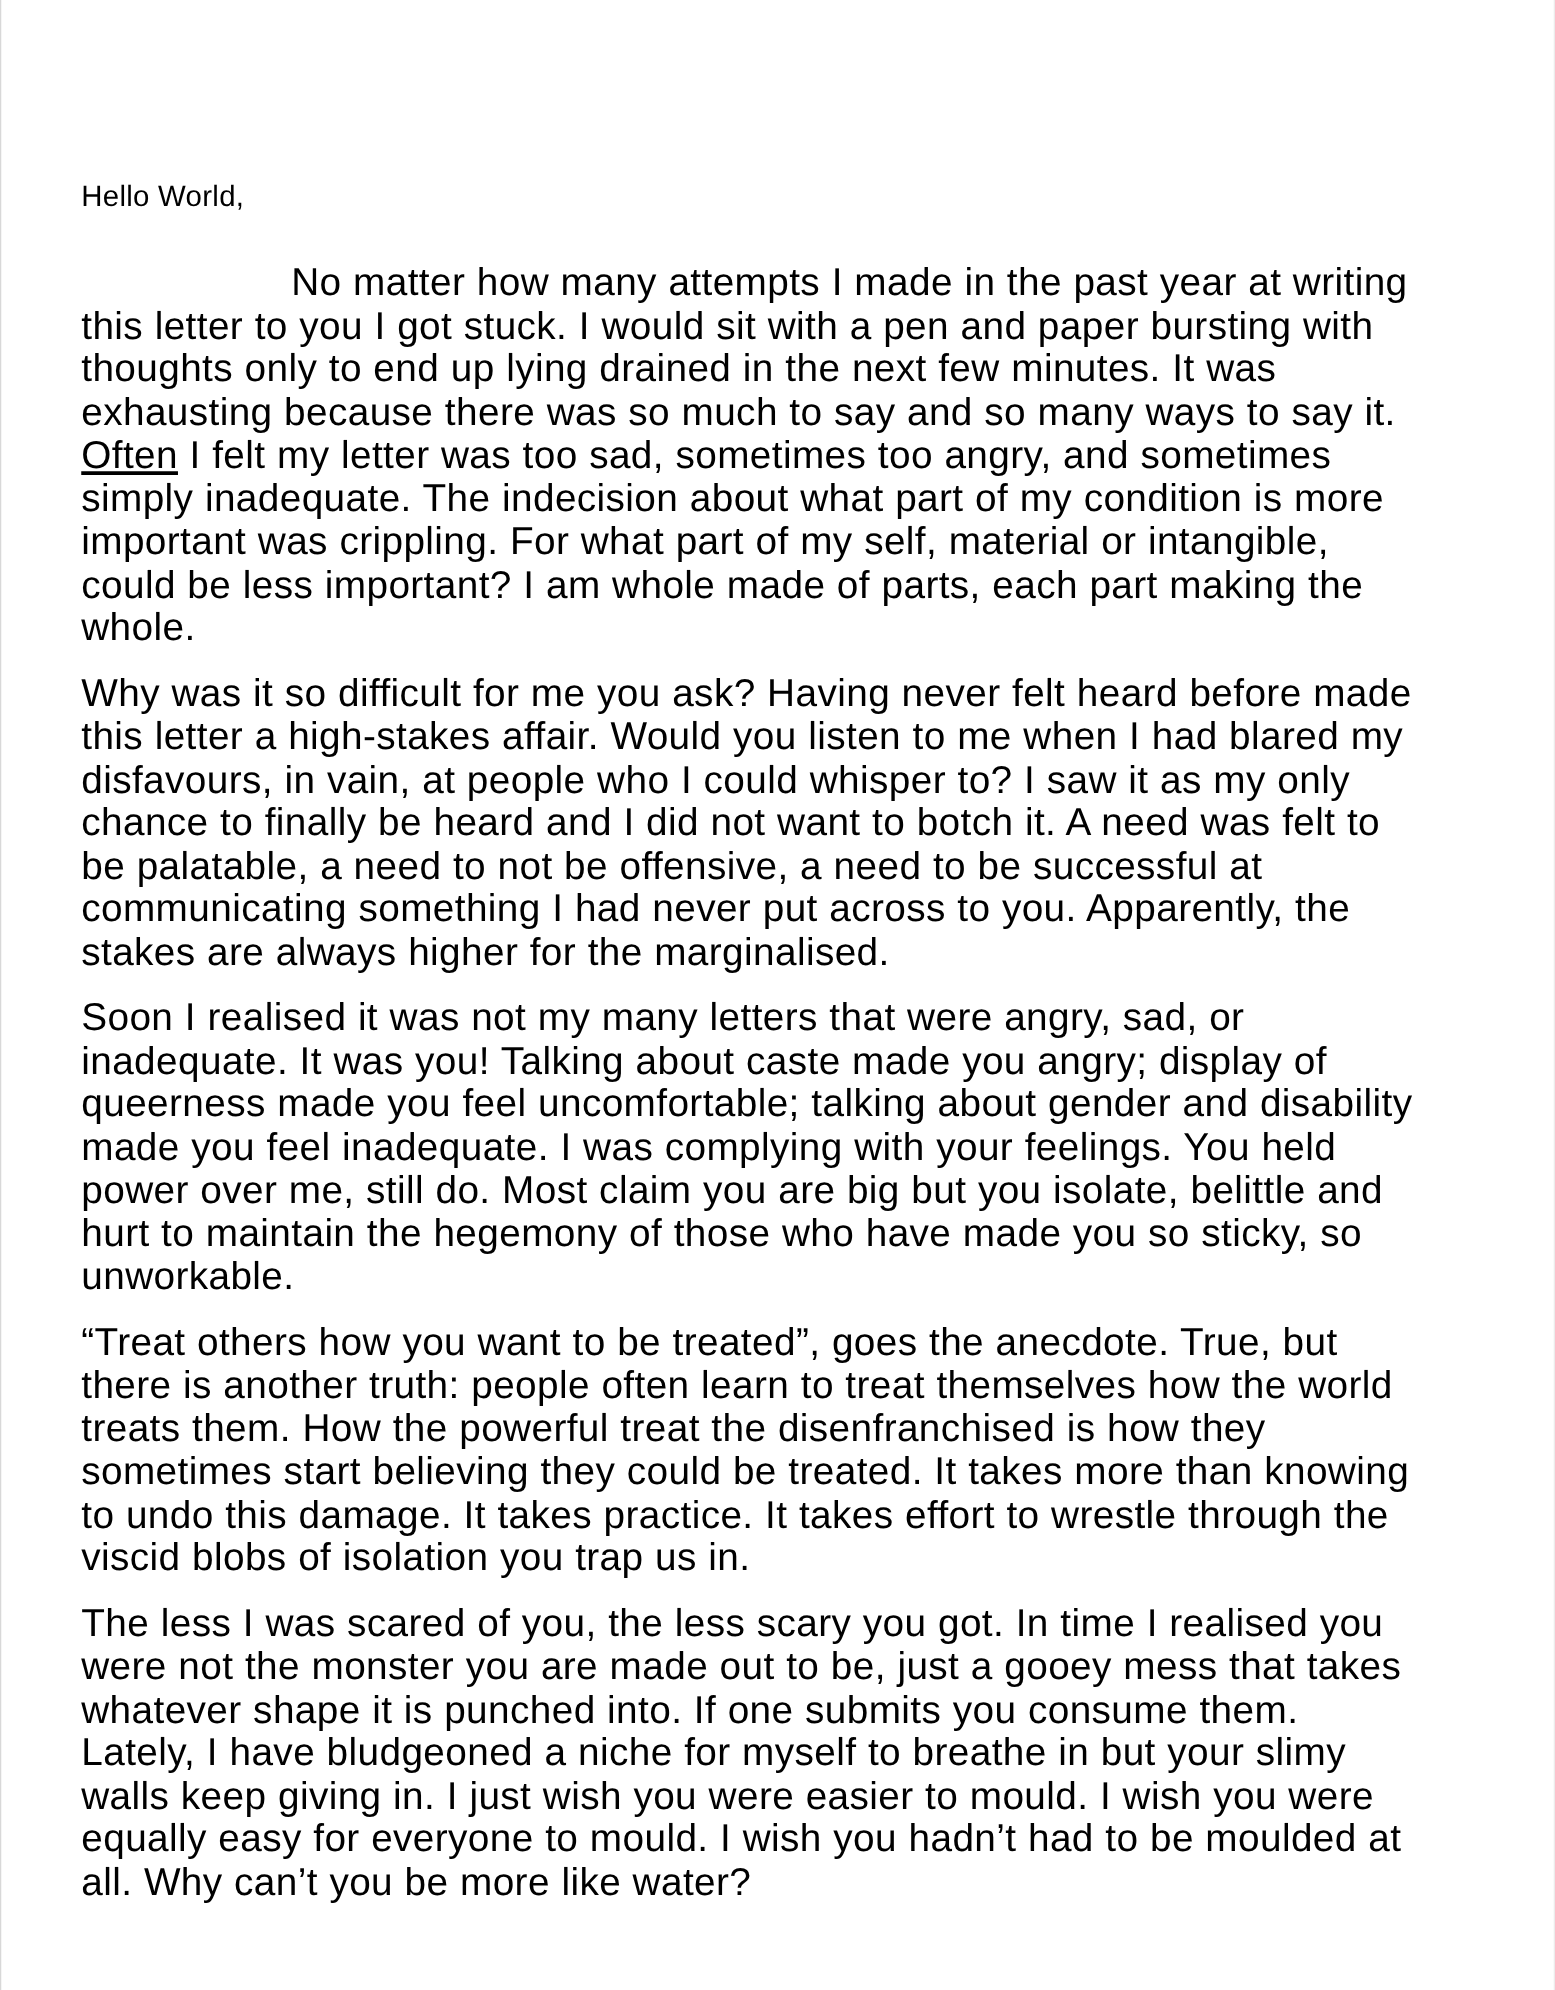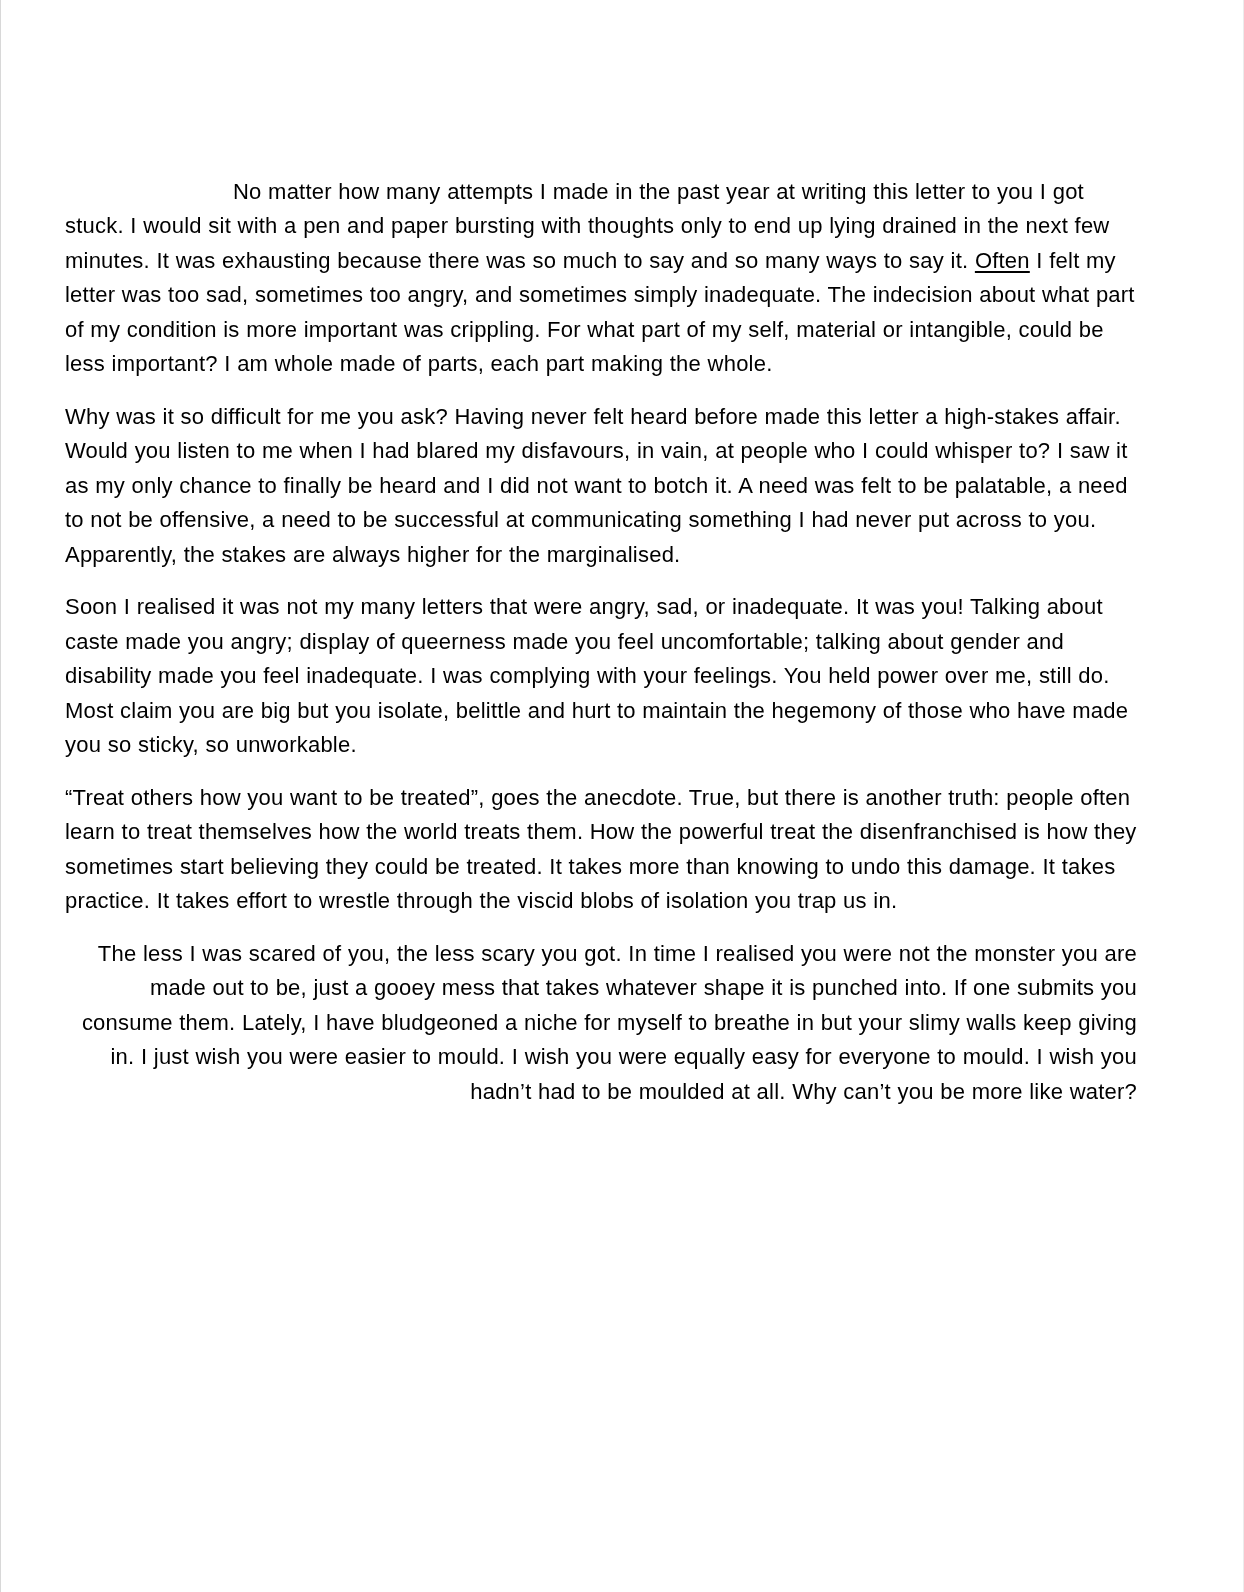--- a/index.html
+++ b/index.html
@@ -30,48 +30,48 @@
   .salutation {
     font-size: 23.5px;
     line-height: 34.5px;
     margin: 0 0 0 0;
     letter-spacing: 0.01em;
   }
   .spacer-line {
     height: 34.5px;
   }
   p.para {
-    font-size: 22px;
+    font-size: 31px;
     line-height: 34.5px;
     margin: 0 0 18px 0;
     text-align: left;
     letter-spacing: 0.01em;
     word-spacing: 0.01em;
   }
   p.para:last-child {
     margin-bottom: 16px;
-    text-align: right;
   }
   .indent {
     display: inline-block;
     width: 168px;
   }
   .em-italic {
   }
   .underlined {
     text-decoration: underline;
     text-underline-offset: 3px;
   }
 </style>
 </head>
 <body>
 
 <div class="page">
   <div class="doc-body">
 
+    <div class="salutation">Hello World,</div>
 
     <div class="spacer-line"></div>
 
     <div id="paragraph-container">
         <p class="para"><span class="indent">&nbsp;</span><span>No matter how many attempts I made in the past year at writing this letter to you I got stuck. I would sit with a pen and paper bursting with thoughts only to end up lying drained in the next few minutes. It was exhausting because there was so much to say and so many ways to say it. </span><span class="underlined">Often</span><span> I felt my letter was too sad, sometimes too angry, and sometimes simply inadequate. The indecision about what part of my condition is more important was crippling. For what part of my self, material or intangible, could be less important? I am whole made of parts, each part making the whole.</span></p>
         <p class="para"><span>Why was it so difficult for me you ask? Having never felt heard before made this letter a high-stakes affair. Would </span><span class="em-italic">you</span><span> listen to me when I had blared my disfavours, in vain, at people who I could whisper to? I saw it as my only chance to finally be heard and I did not want to botch it. A need was felt to be palatable, a need to not be offensive, a need to be successful at communicating something I had never put across to you. Apparently, the stakes are always higher for the marginalised.</span></p>
         <p class="para"><span>Soon I realised it was not </span><span class="em-italic">my</span><span> many letters that were angry, sad, or inadequate. It was you! Talking about caste made </span><span class="em-italic">you</span><span> angry; display of queerness made </span><span class="em-italic">you</span><span> feel uncomfortable; talking about gender and disability made </span><span class="em-italic">you</span><span> feel inadequate. I was complying with </span><span class="em-italic">your</span><span> feelings. You held power over me, still do. Most claim you are big but you isolate, belittle and hurt to maintain the hegemony of those who have made you so sticky, so unworkable.</span></p>
         <p class="para"><span>“Treat others how you want to be treated”, goes the anecdote. True, but there is another truth: people often learn to treat themselves how the world treats them. How the powerful treat the disenfranchised is how they sometimes start believing they could be treated. It takes more than knowing to undo this damage. It takes practice. It takes effort to wrestle through the viscid blobs of isolation you trap us in.</span></p>
         <p class="para"><span>The less I was scared of you, the less scary you got. In time I realised you were not the monster you are made out to be, just a gooey mess that takes whatever shape it is punched into. If one submits you consume them. Lately, I have bludgeoned a niche for myself to breathe in but your slimy walls keep giving in. I just wish you were easier to mould. I wish you were equally easy for everyone to mould. I wish you hadn’t had to be moulded at all. Why can’t you be more like water?</span></p>
       </div>

